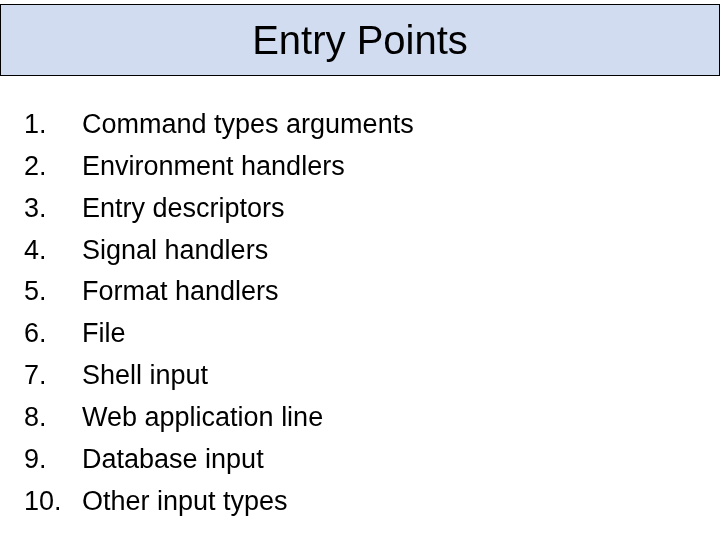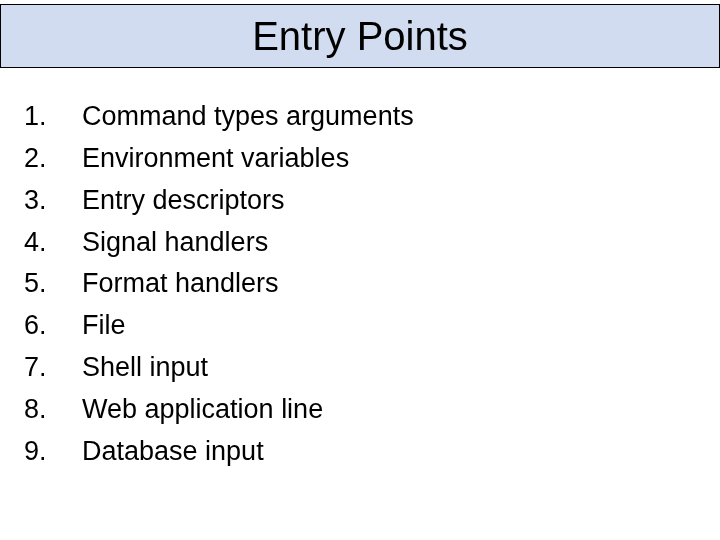--- a/index.html
+++ b/index.html
@@ -9,21 +9,21 @@
     }
     body {
       width: 720px;
       height: 540px;
       background: #ffffff;
       font-family: Arial, Helvetica, sans-serif;
       overflow: hidden;
     }
     .title-bar {
       width: 100%;
-      height: 64px;
+      height: 72px;
       background: #d1dcf0;
       border: 1px solid #000000;
       display: flex;
       align-items: center;
       justify-content: center;
       margin-top: 4px;
     }
     .title-text {
       font-size: 40px;
       color: #000000;
@@ -54,21 +54,21 @@
   <span class="title-text">Entry Points</span>
 </div>
 
 <div class="list-container">
   <div class="list-row">
     <span class="list-number">1.</span>
     <span class="list-label">Command types arguments</span>
   </div>
   <div class="list-row">
     <span class="list-number">2.</span>
-    <span class="list-label">Environment variables</span>
+    <span class="list-label">Environment handlers</span>
   </div>
   <div class="list-row">
     <span class="list-number">3.</span>
     <span class="list-label">Entry descriptors</span>
   </div>
   <div class="list-row">
     <span class="list-number">4.</span>
     <span class="list-label">Signal handlers</span>
   </div>
   <div class="list-row">
@@ -84,13 +84,17 @@
     <span class="list-label">Shell input</span>
   </div>
   <div class="list-row">
     <span class="list-number">8.</span>
     <span class="list-label">Web application line</span>
   </div>
   <div class="list-row">
     <span class="list-number">9.</span>
     <span class="list-label">Database input</span>
   </div>
+  <div class="list-row">
+    <span class="list-number">10.</span>
+    <span class="list-label">Other input types</span>
+  </div>
 </div>
 
 </body></html>

